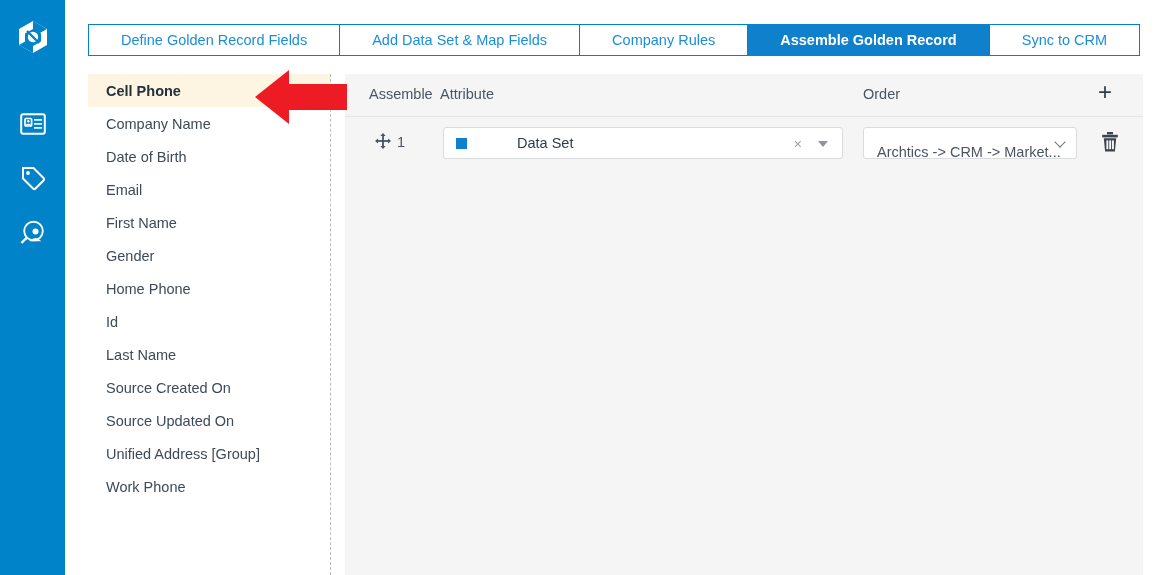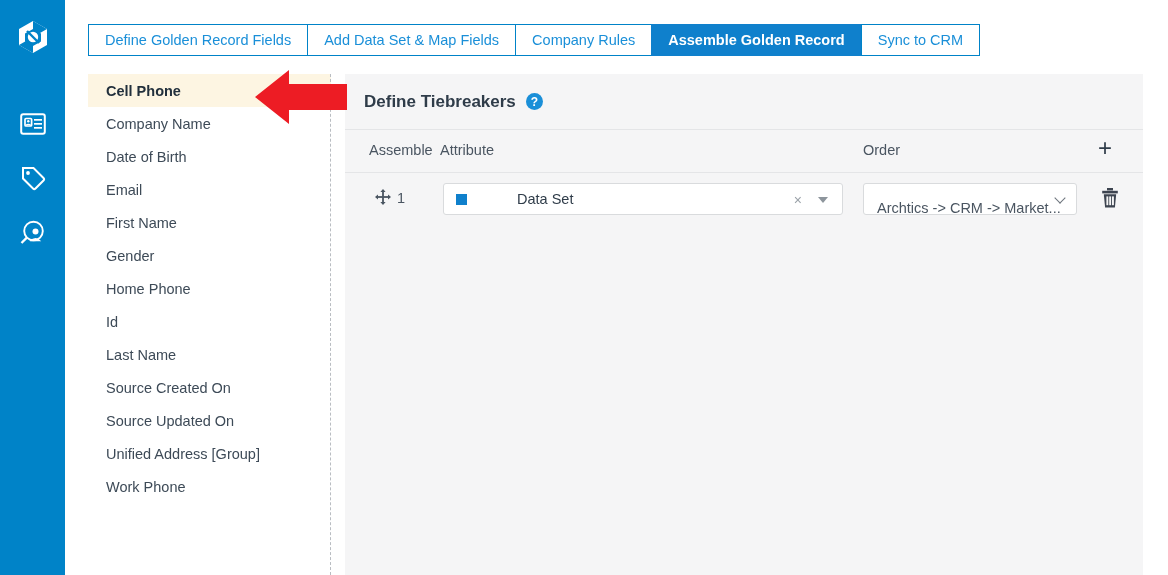--- a/index.html
+++ b/index.html
@@ -43,21 +43,21 @@
     display: flex;
     height: 32px;
   }
   .tab {
     border: 1px solid #0083c8;
     border-right: none;
     background: #ffffff;
     color: #1a8fd8;
     font-size: 14.5px;
     line-height: 1;
-    padding: 0 16px;
+    padding: 0 32px;
     display: flex;
     align-items: center;
     white-space: nowrap;
     cursor: pointer;
   }
   .tab:last-child { border-right: 1px solid #0083c8; }
   .tab.active {
     background: #0f80cc;
     color: #ffffff;
     font-weight: bold;
@@ -361,24 +361,20 @@
     </div>
     <div class="attr-item">
       <span>Work Phone</span>
     </div>
   </div>
 
   <div class="dotted-divider"></div>
 
   <div class="panel">
 
-    <div class="panel-header">
-      <span class="panel-title">Define Tiebreakers</span>
-      <span class="help-icon">?</span>
-    </div>
 
     <div class="table-head">
       <span class="th th-priority">Assemble</span>
       <span class="th th-attribute">Attribute</span>
       <span class="th th-order">Order</span>
       <span class="add-btn">+</span>
     </div>
 
     <div class="tb-row">
 

